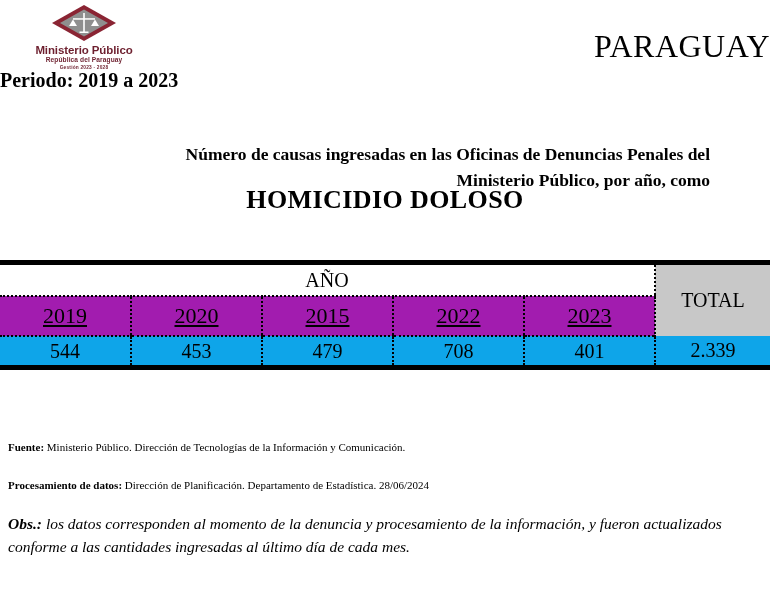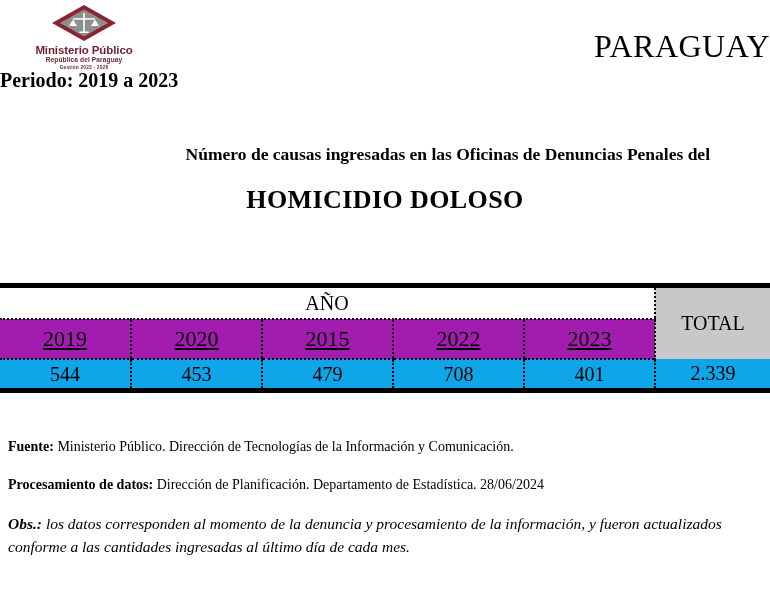--- a/index.html
+++ b/index.html
@@ -90,21 +90,21 @@
     text-align: center;
     font-size: 26px;
     font-weight: bold;
     letter-spacing: 0.4px;
   }
 
   
   .table-wrap {
     position: absolute;
     left: 0;
-    top: 283px;
+    top: 260px;
     width: 678px;
   }
   table.data {
     width: 770px;
     border-collapse: collapse;
     table-layout: fixed;
     font-size: 20px;
   }
   table.data td, table.data th {
     padding: 0;
@@ -171,21 +171,21 @@
   .spacer-top { border-left: none; }
 
   
   .notes {
     position: absolute;
     left: 8px;
     top: 436px;
     width: 756px;
   }
   .note-line {
-    font-size: 14px;
+    font-size: 11px;
     line-height: 22px;
     margin-bottom: 16px;
   }
   .note-line b { font-weight: bold; }
   .note-obs {
     font-size: 15.5px;
     line-height: 23px;
     font-style: italic;
     margin-top: 4px;
   }
@@ -211,20 +211,21 @@
   </div>
   <div class="logo-line1">Ministerio Público</div>
   <div class="logo-line2">República del Paraguay</div>
   <div class="logo-line3">Gestión 2023 - 2028</div>
 </div>
 
 <div class="title-country">PARAGUAY</div>
 <div class="title-period">Periodo: 2019 a 2023</div>
 <div class="subtitle">
   <div>Número de causas ingresadas en las Oficinas de Denuncias Penales del</div>
+  <div>Ministerio Público, por año, como</div>
 </div>
 <div class="title-crime">HOMICIDIO DOLOSO</div>
 
 <div class="table-wrap">
   <table class="data">
     <colgroup>
       <col style="width:131px">
         <col style="width:131px">
         <col style="width:131px">
       <col style="width:131px">

